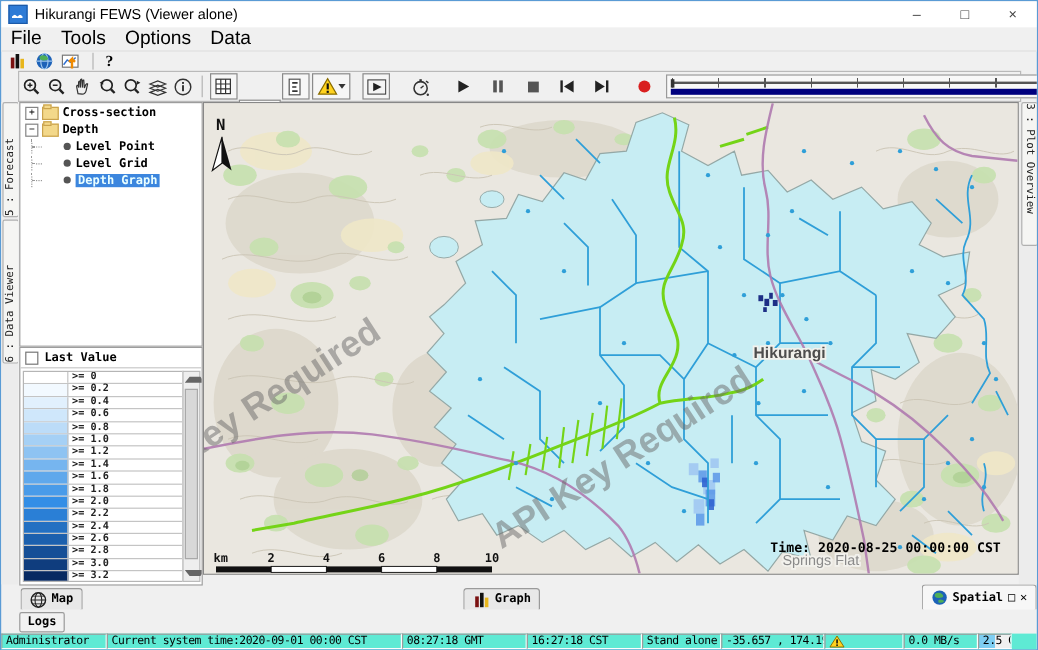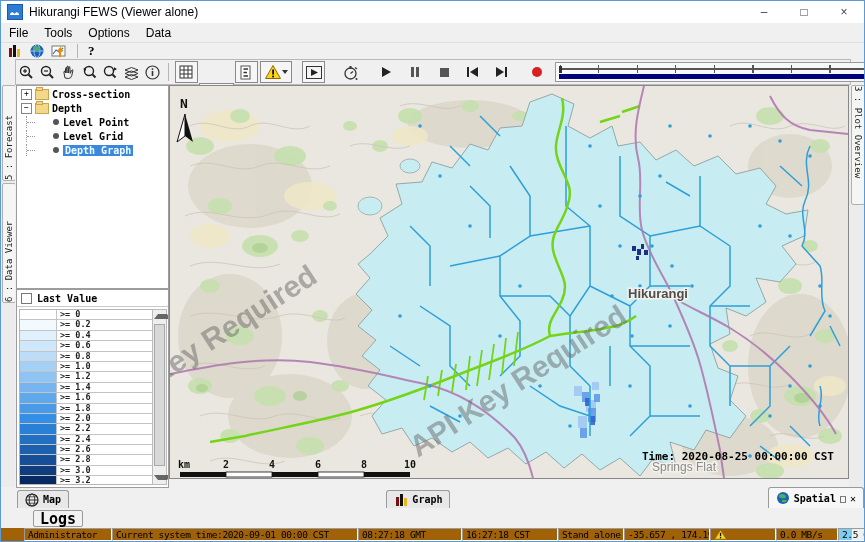--- a/index.html
+++ b/index.html
@@ -8,21 +8,21 @@
   
   .titlebar{position:absolute;left:0;top:0;right:0;height:22px;background:#ffffff;display:flex;align-items:center;
             font-family:"Liberation Sans",sans-serif;font-size:12px;color:#000;}
   .appicon{width:14px;height:14px;margin:0 6px 0 6px;background:#2e7bd6;border:1px solid #1c5aa8;position:relative;}
   .appicon:before{content:"";position:absolute;left:2px;top:7px;width:9px;height:3px;background:#fff;
                   clip-path:polygon(0 60%,25% 0,50% 60%,75% 0,100% 60%,100% 100%,0 100%);}
   .wincontrols{margin-left:auto;display:flex;height:100%;}
   .wbtn{width:40px;height:100%;display:flex;align-items:center;justify-content:center;color:#444;font-size:12px;}
   
   .menubar{position:absolute;left:0;top:22px;right:0;height:19px;background:#f0f0f0;display:flex;align-items:center;
-           font-family:"Liberation Sans",sans-serif;font-size:12px;border-bottom:1px solid #e0e0e0;}
+           font-family:"Liberation Sans",sans-serif;font-size:16px;border-bottom:1px solid #e0e0e0;}
   .menuitem{padding:0 8px;}
   
   .toolbar1{position:absolute;left:0;top:41px;right:0;height:17px;display:flex;align-items:center;gap:6px;padding-left:6px;}
   .t1sep{width:1px;height:14px;background:#b5b5b5;margin:0 4px;}
   .ico16{width:16px;height:16px;position:relative;display:inline-block;}
   
   .toolbar2{position:absolute;left:14px;top:58px;width:834px;height:24px;border:1px solid #b9b9b9;background:#f0f0f0;
             display:flex;align-items:center;}
   .tbtn{width:21px;height:20px;display:flex;align-items:center;justify-content:center;flex:0 0 auto;}
   .tbtn.boxed{border:1px solid #8a8a8a;background:#f6f6f6;margin:0 1px;}
@@ -73,24 +73,24 @@
   .sdn{bottom:4px;border-top:5px solid #666;}
   .sthumb{position:absolute;left:1px;top:14px;width:9px;height:140px;background:#d8d8d8;border:1px solid #a9a9a9;}
   
   .maparea{position:absolute;left:168px;top:84px;width:680px;height:394px;border:1px solid #888;box-sizing:border-box;background:#eae7e0;}
   
   .tabsbar{position:absolute;left:0;top:486px;right:0;height:21px;display:flex;align-items:flex-end;gap:3px;padding-left:16px;justify-content:space-between;}
   .btab{height:17px;border:1px solid #9a9a9a;border-bottom:none;border-radius:3px 3px 0 0;background:#e8e8e8;
         display:flex;align-items:center;gap:4px;padding:0 7px;font-size:10px;font-weight:bold;}
   .btab.active{height:20px;background:#f7f7f7;}
   .logsrow{position:absolute;left:0;top:507px;right:0;height:20px;}
-  .logsbtn{position:absolute;left:32px;top:2px;height:15px;border:1px solid #9a9a9a;border-radius:2px;background:#f2f2f2;
-           font-size:15px;font-weight:bold;display:flex;align-items:center;padding:0 6px;}
-  
-  .statusbar{position:absolute;left:0;top:527px;right:0;height:15px;background:#a16207;display:flex;font-size:9.5px;letter-spacing:-0.4px;padding-left:23px;}
+  .logsbtn{position:absolute;left:15px;top:2px;height:15px;border:1px solid #9a9a9a;border-radius:2px;background:#f2f2f2;
+           font-size:10px;font-weight:bold;display:flex;align-items:center;padding:0 6px;}
+  
+  .statusbar{position:absolute;left:0;top:527px;right:0;height:15px;background:#5eead4;display:flex;font-size:9.5px;letter-spacing:-0.4px;}
   .scell{border:1px solid;border-color:#9b9b9b #fdfdfd #fdfdfd #9b9b9b;height:13px;box-sizing:border-box;
          display:flex;align-items:center;padding:0 3px;white-space:nowrap;overflow:hidden;flex:0 0 auto;}
   .membar{background:linear-gradient(to right,#7ecef2 0 50%,#f0f0f0 50%);}
   svg text{user-select:none;}
 </style>
 </head>
 <body>
 
 <div class="win">
 

